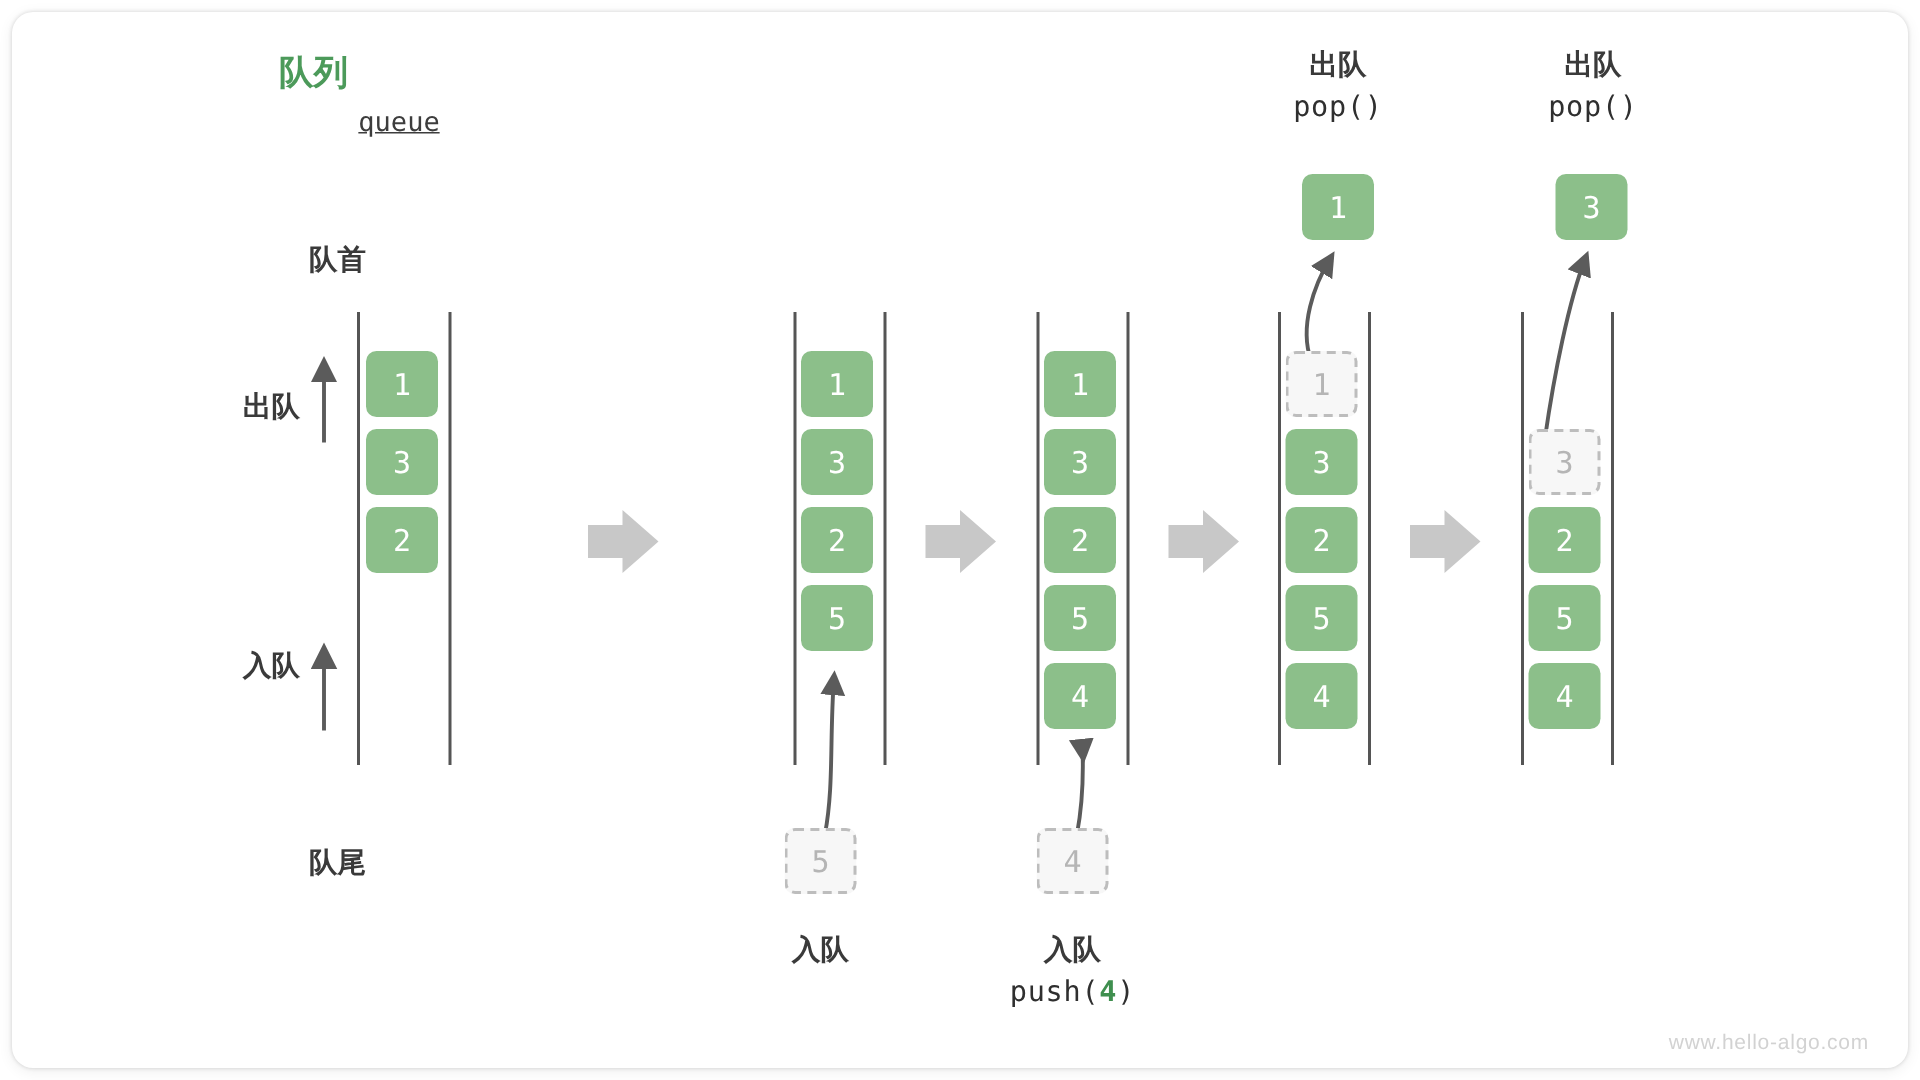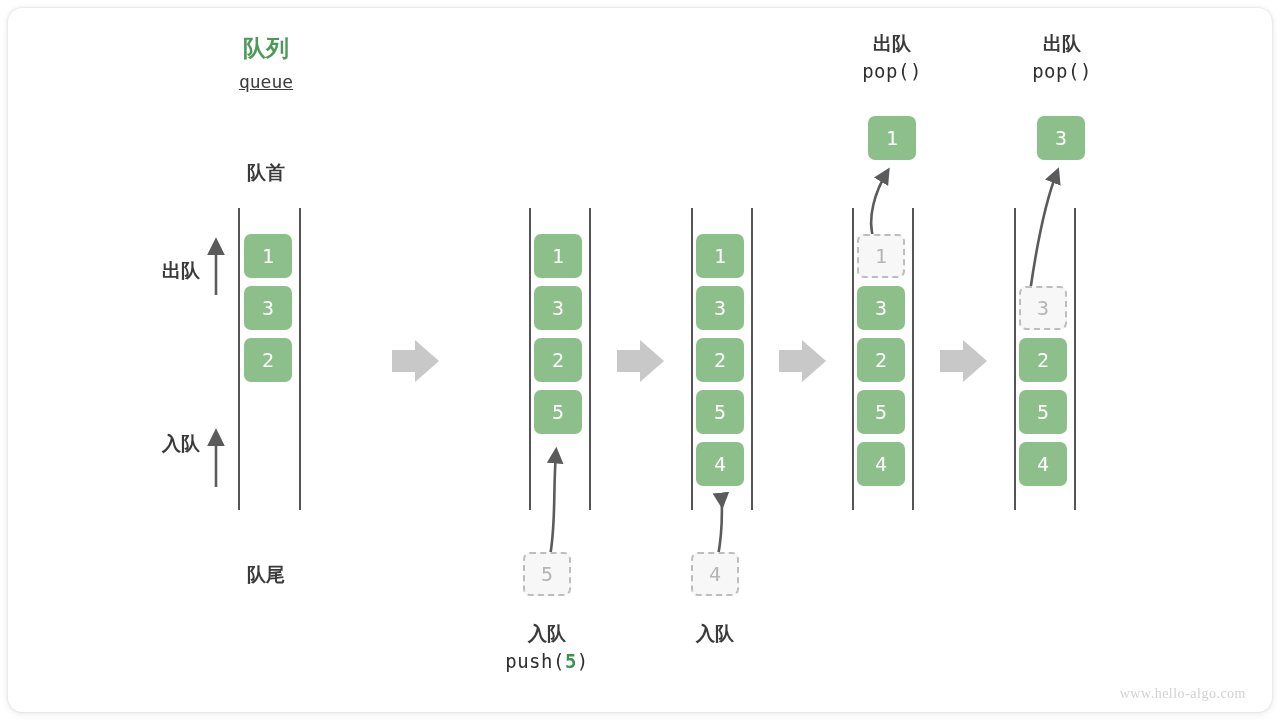--- a/index.html
+++ b/index.html
@@ -29,35 +29,34 @@
     width: 1280px;
     height: 720px;
   }
   .abs { position: absolute; }
 
   
   .title-cn {
     font-weight: bold;
     font-size: 23px;
     color: #4c9a5a;
-    text-align: center;
     white-space: nowrap;
   }
   .title-en {
     font-family: "DejaVu Sans Mono", "Liberation Mono", monospace;
     font-size: 18px;
     color: #3d3d3d;
     text-align: center;
     white-space: nowrap;
   }
   .endcap-label {
     font-weight: bold;
     font-size: 19px;
     color: #3a3a3a;
-    text-align: center;
+    text-align: left;
     white-space: nowrap;
   }
   .side-label {
     font-weight: bold;
     font-size: 19px;
     color: #3a3a3a;
     text-align: right;
     white-space: nowrap;
   }
   .op-label {
@@ -106,21 +105,21 @@
     background: #f7f7f7;
     border: 2px dashed #bdbdbd;
     color: #b5b5b5;
   }
 
   
   #watermark {
     position: absolute;
     right: 34px;
     bottom: 18px;
-    font-family: Liberation Serif, serif;
+    font-family: Liberation Sans, sans-serif;
     font-size: 14px;
     color: #d2d2d2;
     letter-spacing: 0.5px;
     white-space: nowrap;
   }
   svg.overlay {
     position: absolute;
     left: 0; top: 0;
     width: 1280px;
     height: 720px;
@@ -201,35 +200,35 @@
   <div>
     <div class="abs rail" style="left:529px; top:208px; height:302px;"></div>
     <div class="abs rail" style="left:589px; top:208px; height:302px;"></div>
     <div class="abs cell" style="left:534px; top:234px;">1</div>
     <div class="abs cell" style="left:534px; top:286px;">3</div>
     <div class="abs cell" style="left:534px; top:338px;">2</div>
     <div class="abs cell" style="left:534px; top:390px;">5</div>
     <div class="abs cell ghost" style="left:523px; top:552px;">5</div>
     <div class="abs op-label" style="left:457px; top:620px; width:180px;">
       <span class="cn">入队</span>
-      <span class="code"><span>push(</span><span class="num">5</span><span>)</span></span>
     </div>
   </div>
 
   <div>
     <div class="abs rail" style="left:691px; top:208px; height:302px;"></div>
     <div class="abs rail" style="left:751px; top:208px; height:302px;"></div>
     <div class="abs cell" style="left:696px; top:234px;">1</div>
     <div class="abs cell" style="left:696px; top:286px;">3</div>
     <div class="abs cell" style="left:696px; top:338px;">2</div>
     <div class="abs cell" style="left:696px; top:390px;">5</div>
     <div class="abs cell" style="left:696px; top:442px;">4</div>
     <div class="abs cell ghost" style="left:691px; top:552px;">4</div>
     <div class="abs op-label" style="left:625px; top:620px; width:180px;">
       <span class="cn">入队</span>
+      <span class="code"><span>push(</span><span class="num">4</span><span>)</span></span>
     </div>
   </div>
 
   <div>
     <div class="abs op-label" style="left:802px; top:30px; width:180px;">
       <span class="cn">出队</span>
       <span class="code"><span>pop(</span><span class="num"></span><span>)</span></span>
     </div>
     <div class="abs cell" style="left:868px; top:116px;">1</div>
     <div class="abs rail" style="left:852px; top:208px; height:302px;"></div>

